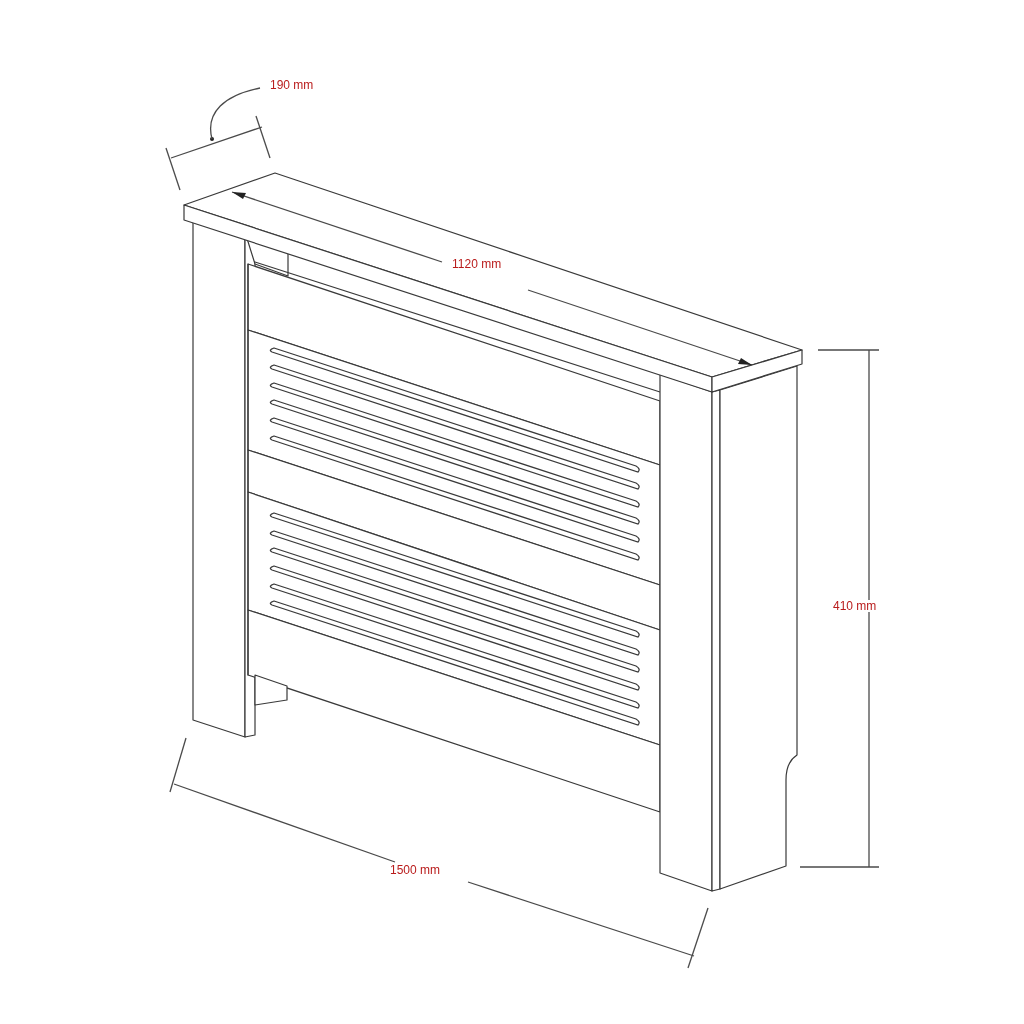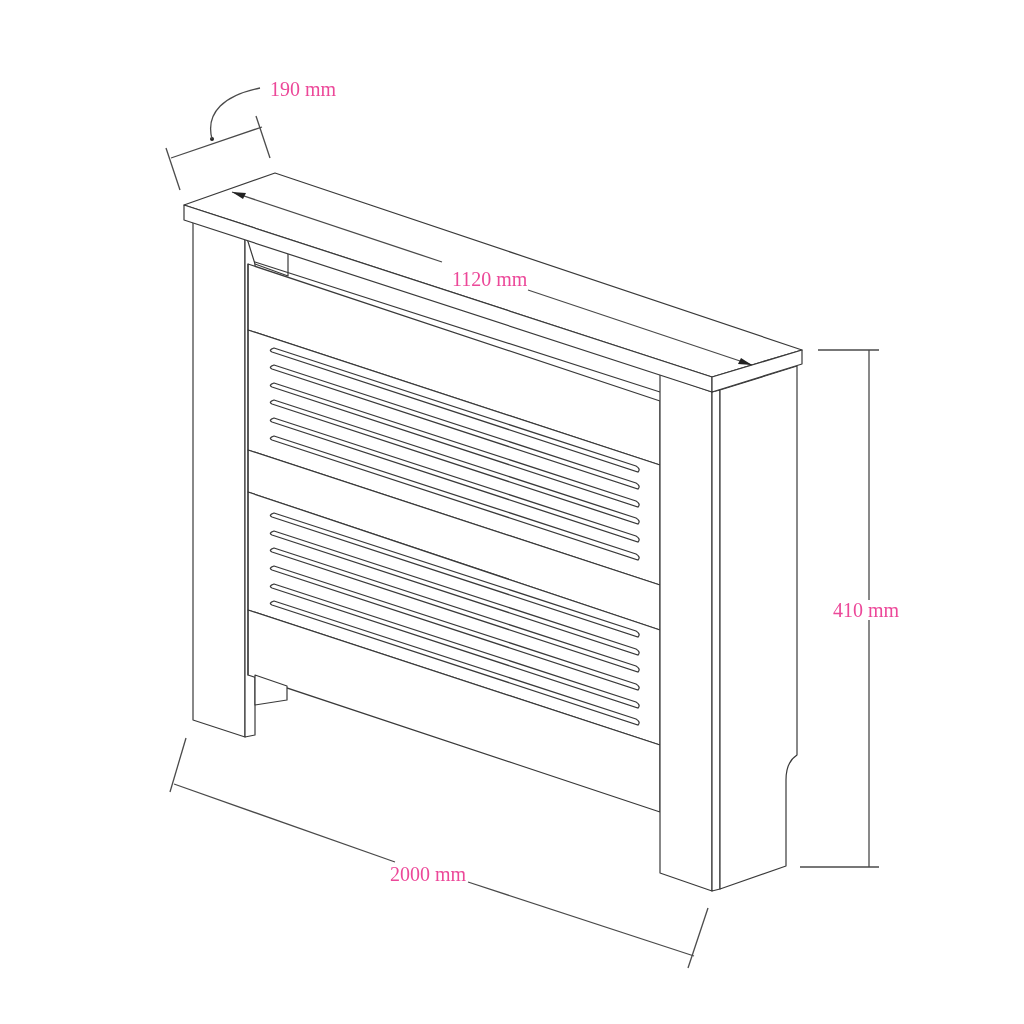--- a/index.html
+++ b/index.html
@@ -5,23 +5,23 @@
     html, body { margin: 0; padding: 0; background: #ffffff; }
     body { width: 1024px; height: 1024px; position: relative; overflow: hidden; }
     #stage { position: absolute; left: 0; top: 0; width: 1024px; height: 1024px; }
     svg { position: absolute; left: 0; top: 0; }
     .ln { stroke: #3a3a3a; stroke-width: 1.2; fill: none; stroke-linejoin: round; stroke-linecap: round; }
     .face { fill: #ffffff; stroke: #3a3a3a; stroke-width: 1.2; stroke-linejoin: round; }
     .dim { stroke: #4a4a4a; stroke-width: 1.3; fill: none; }
     .slot { fill: #ffffff; stroke: #3a3a3a; stroke-width: 1.3; }
     .label {
       position: absolute;
-      font-family: Liberation Serif, serif;
-      font-size: 20px;
-      color: #ec4899;
+      font-family: Liberation Sans, sans-serif;
+      font-size: 12px;
+      color: #b91c1c;
       background: transparent;
       white-space: nowrap;
       line-height: 1;
     }
   </style>
 </head>
 <body>
 
 <div id="stage">
   <svg width="1024" height="1024" viewBox="0 0 1024 1024">
@@ -104,16 +104,16 @@
 
     <g>
       <line class="dim" x1="186" y1="738" x2="170" y2="792"></line>
       <line class="dim" x1="708" y1="908" x2="688" y2="968"></line>
       <line class="dim" x1="174" y1="784" x2="395" y2="862"></line>
       <line class="dim" x1="468" y1="882" x2="694" y2="956"></line>
     </g>
   </svg>
 
   <div class="label" style="left:270px; top:79px;">190 mm</div>
-  <div class="label" style="left:452px; top:269px;">1120 mm</div>
+  <div class="label" style="left:452px; top:258px;">1120 mm</div>
   <div class="label" style="left:833px; top:600px; background:#fff;">410 mm</div>
-  <div class="label" style="left:390px; top:864px;">2000 mm</div>
+  <div class="label" style="left:390px; top:864px;">1500 mm</div>
 </div>
 
 </body></html>

